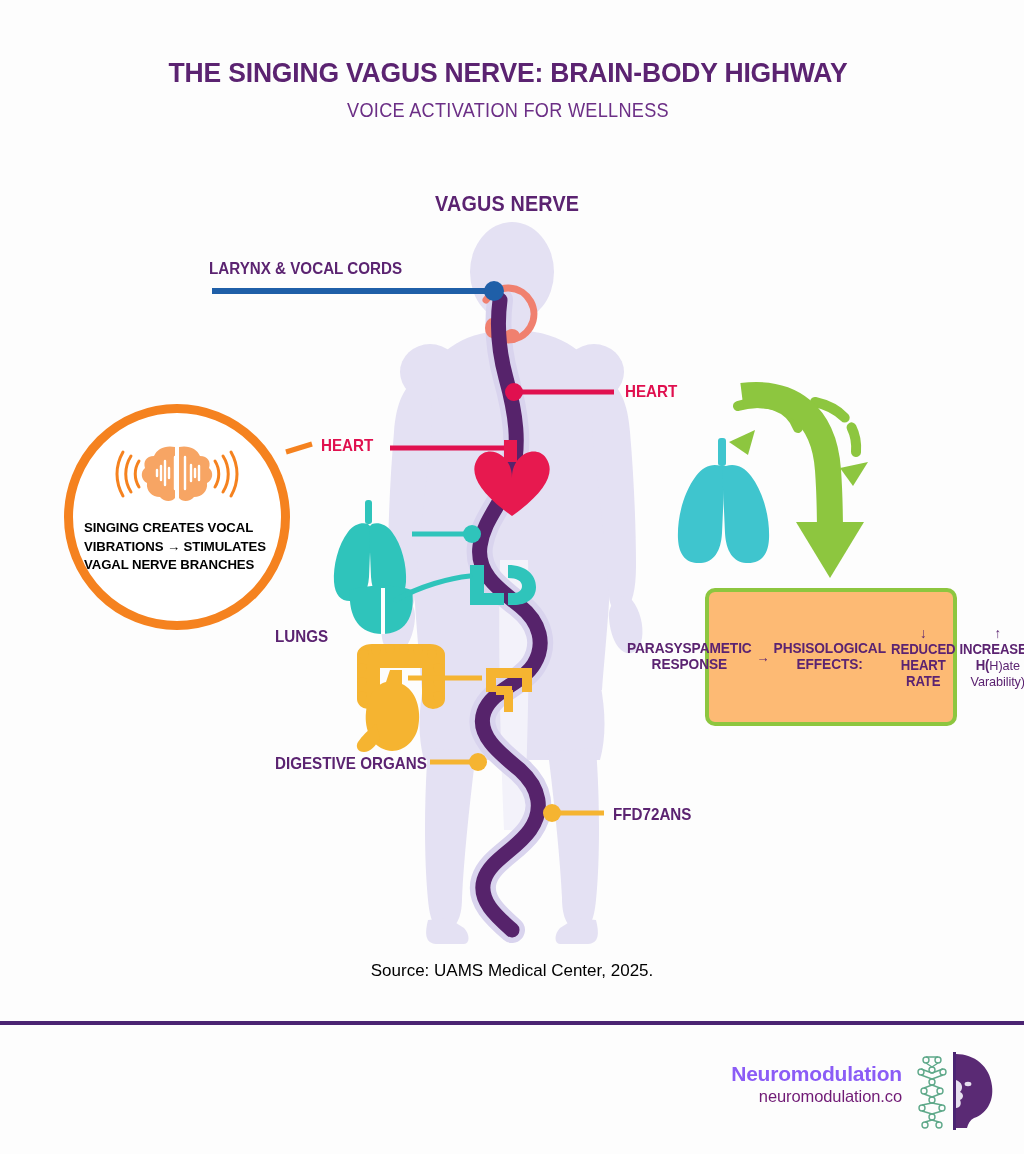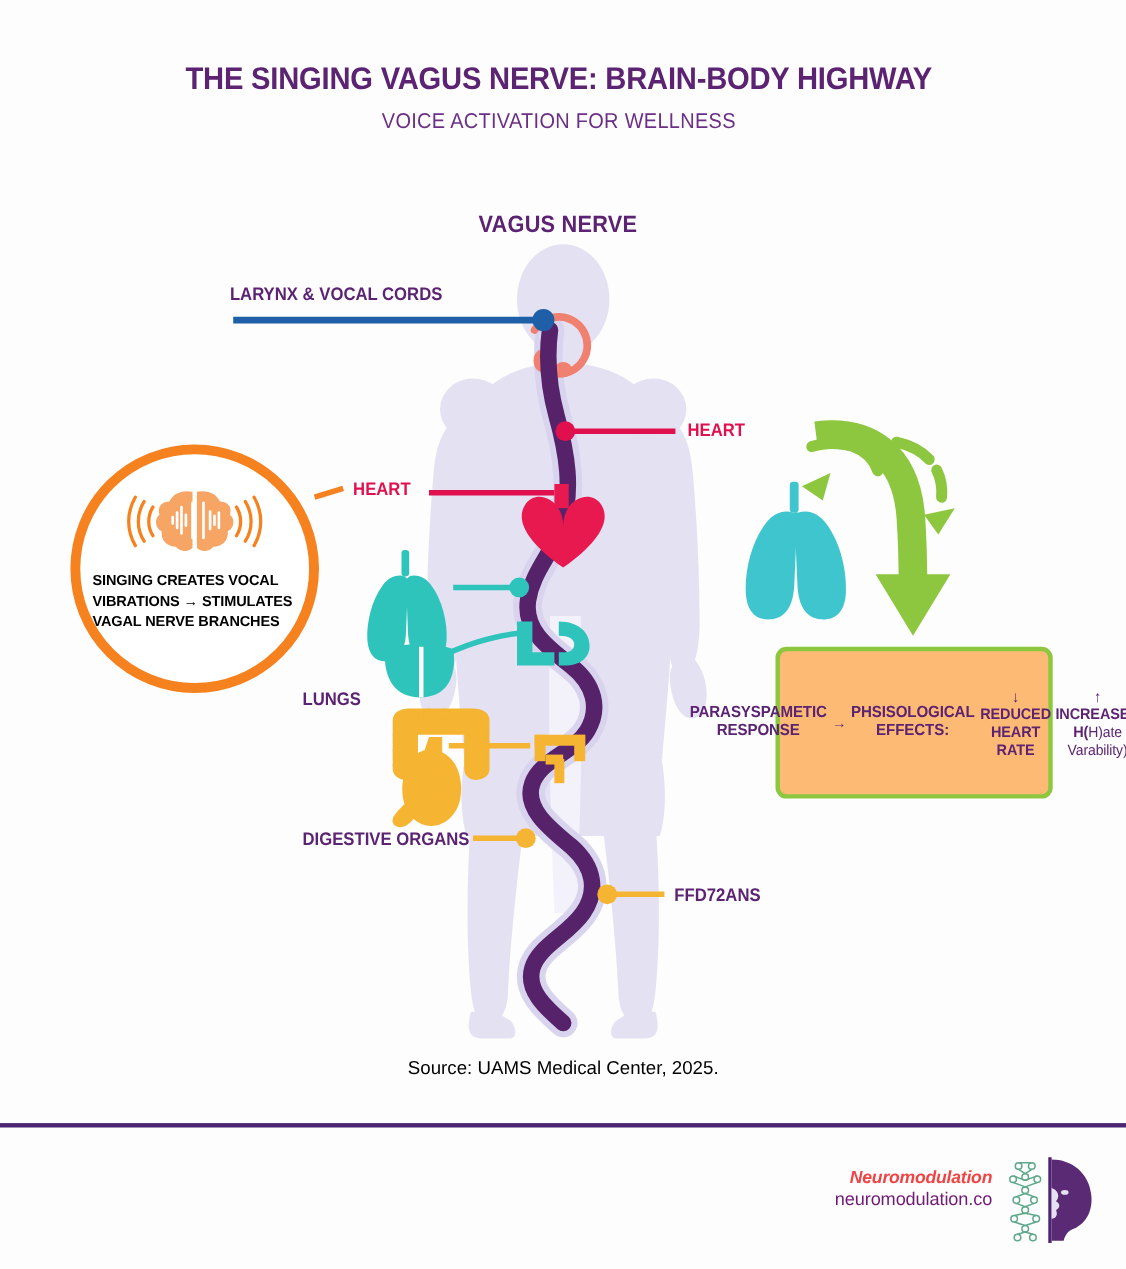--- a/index.html
+++ b/index.html
@@ -133,23 +133,22 @@
   
   #footer-divider {
     position: absolute; left: 0; top: 1021px;
     width: 1024px; height: 4px; background: #4b2472;
   }
   #footer-brand {
     position: absolute; right: 122px; top: 1062px;
     text-align: right;
   }
   #brand-name {
-    font-size: 16px; font-weight: bold; color: #ef4444;
+    font-size: 21px; font-weight: bold; color: #8b5cf6;
     letter-spacing: -0.2px;
-    font-style: italic;
   }
   #brand-url {
     font-size: 16.5px; color: #701a75; margin-top: 1px;
     letter-spacing: -0.1px;
   }
   #footer-logo {
     position: absolute; right: 20px; top: 1050px;
     width: 92px; height: 82px;
   }
 </style>

